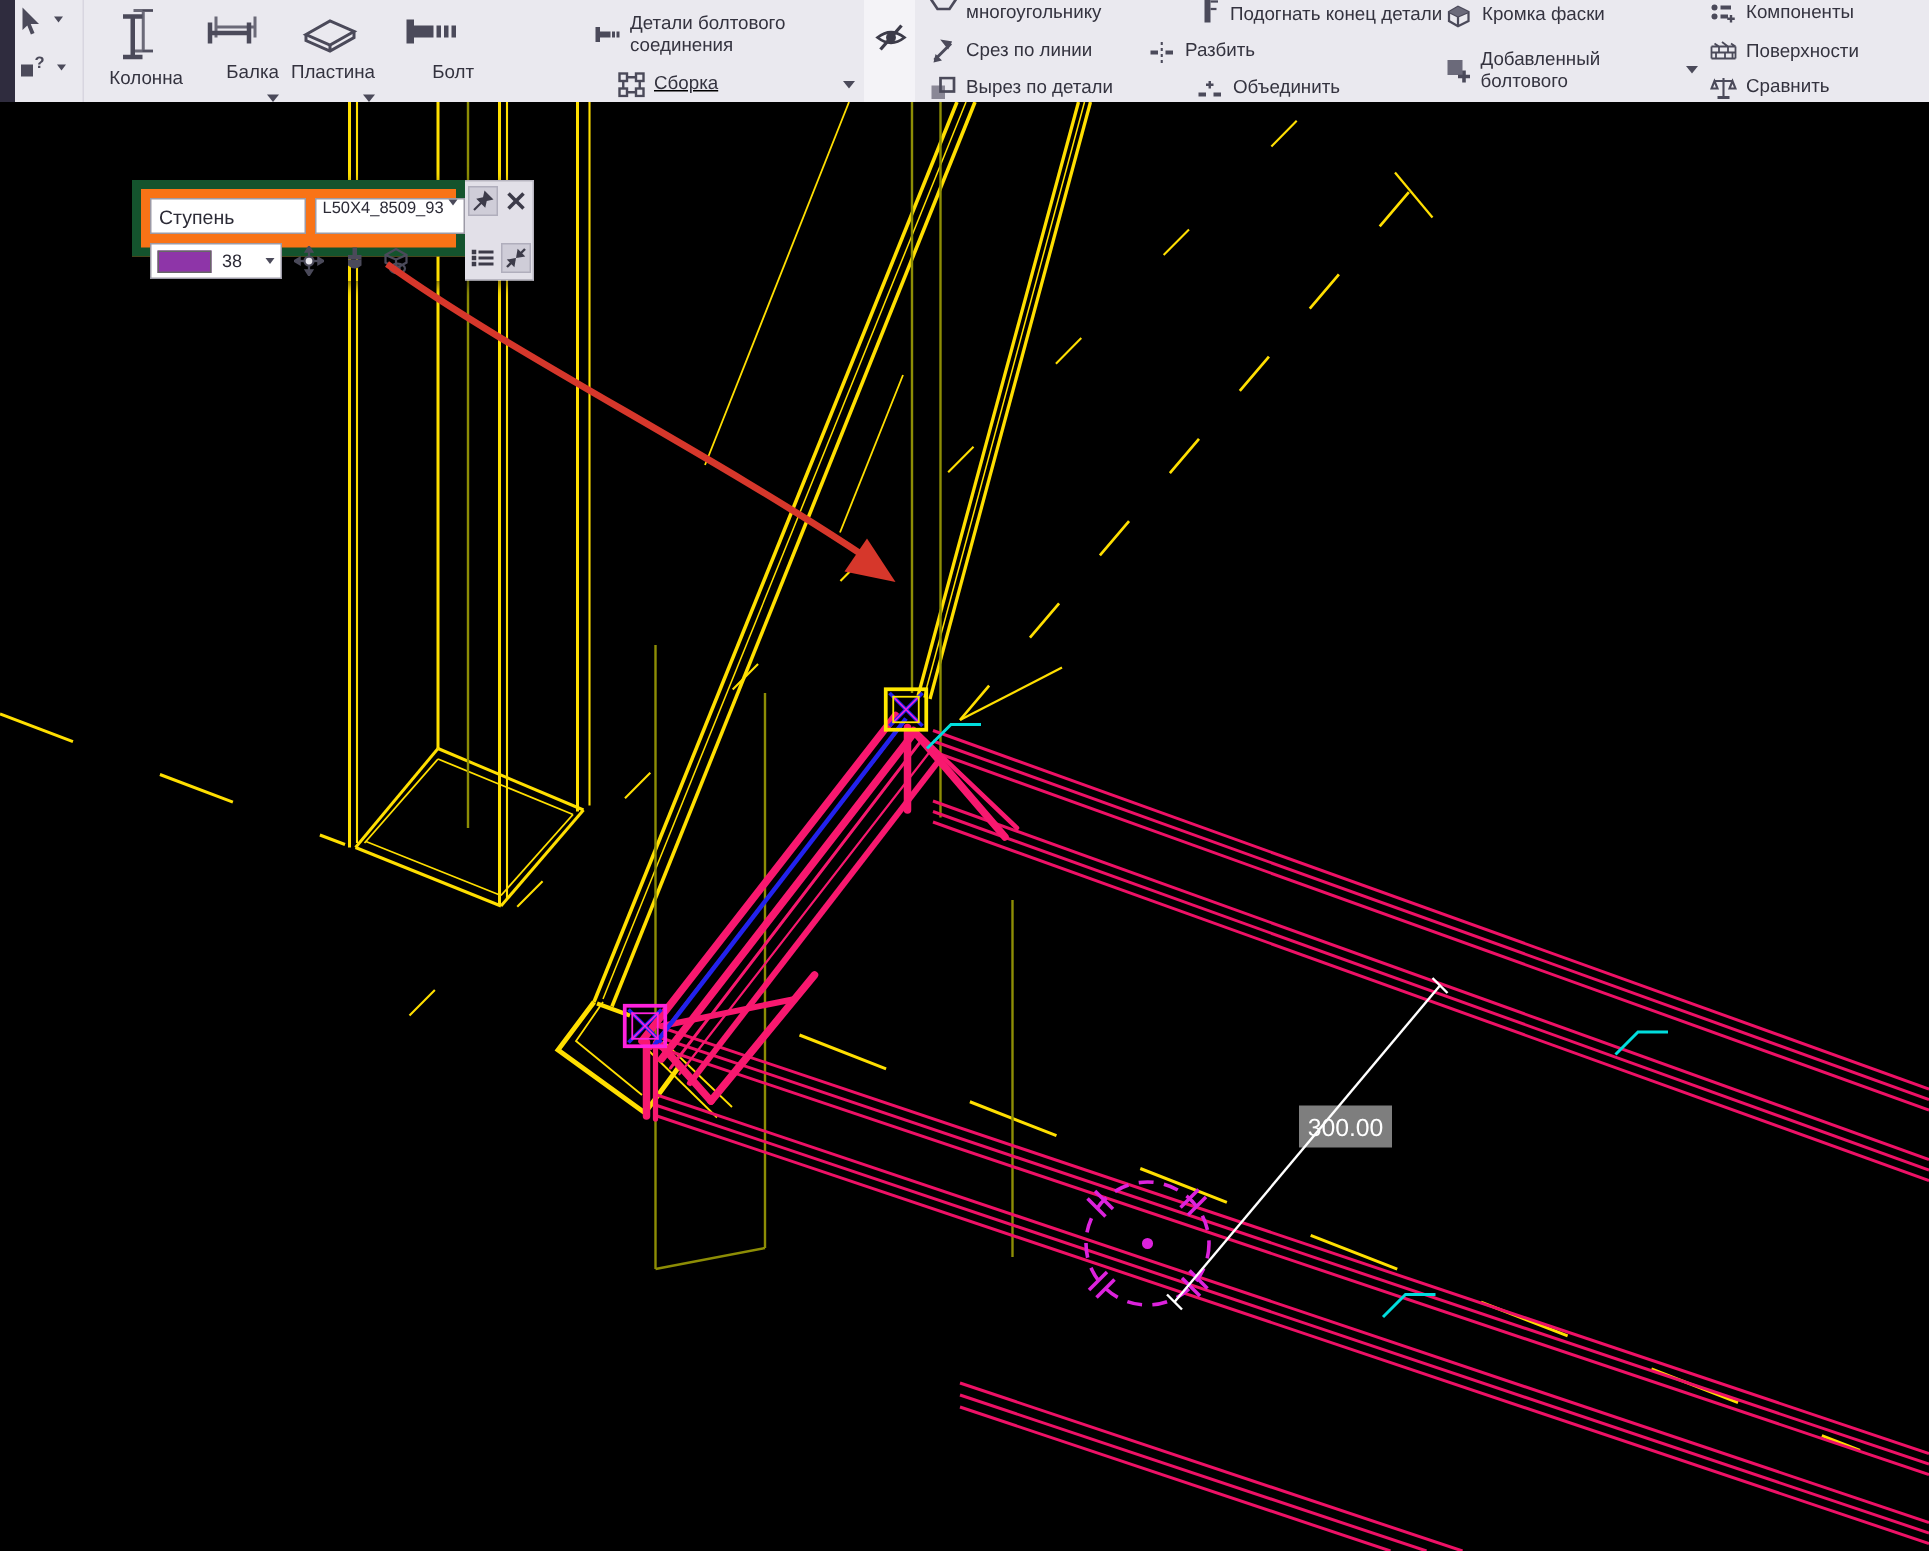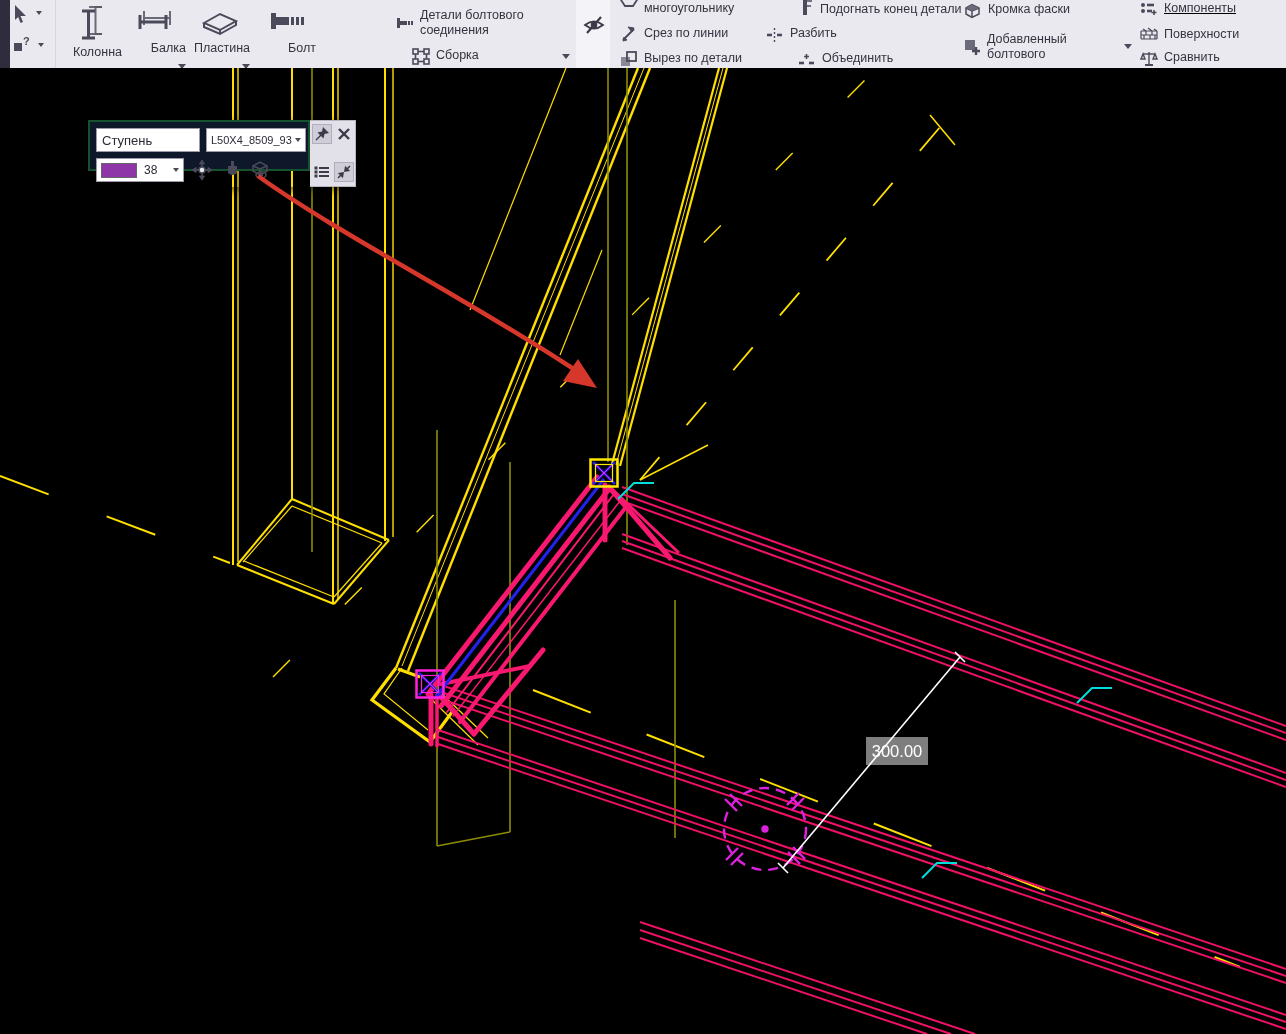--- a/index.html
+++ b/index.html
@@ -22,29 +22,29 @@
            border-right:4px solid transparent; border-top:5px solid #4b4a5a; }
   .caret.sm { border-left-width:3.5px; border-right-width:3.5px; border-top-width:4.5px; }
   .rb-item { position:absolute; display:flex; align-items:flex-start; }
   .rb-item svg { flex:0 0 auto; }
   .rb-item .rb-text { margin-left:6px; }
 
   
   #mini-toolbar { position:absolute; left:88px; top:120px; width:268px; height:67px;
                   z-index:30; box-shadow:2px 3px 8px rgba(0,0,0,.55); }
   .mt-main { position:absolute; left:0; top:0; width:222px; height:51px;
-             background:#0f172a; border:2px solid #14532d; }
+             background:#f97316; border:6px solid #14532d; }
   .mt-strip { position:absolute; left:222px; top:0; width:46px; height:67px;
               background:#e2e0e8; border:1px solid #b7b5c0; border-left:none; }
   .mt-input { position:absolute; left:6px; top:6px; width:104px; height:24px;
               background:#fff; border:1px solid #9c9aa6; font-size:13px; color:#2c2b36;
               padding:0 5px; font-family:"Liberation Sans",sans-serif; }
   .mt-select { position:absolute; left:116px; top:6px; width:100px; height:24px;
                background:#fff; border:1px solid #9c9aa6; font-size:11px; color:#2c2b36;
-               display:flex; align-items:center; padding:0 4px; cursor:default; }
+               display:flex; align-items:flex-start; padding:0 4px; cursor:default; }
   .mt-select span.val { flex:1 1 auto; overflow:hidden; }
   .mt-combo { position:absolute; left:6px; top:36px; width:88px; height:24px; background:#fff;
               border:1px solid #9c9aa6; display:flex; align-items:center; padding:0 4px; cursor:default; }
   .mt-swatch { width:36px; height:15px; border:1px solid #666; }
   .mt-combo .num { font-size:12px; color:#2c2b36; margin:0 4px 0 7px; flex:1; }
   .mt-iconbtn { position:absolute; top:36px; width:24px; height:24px; display:flex;
                 align-items:center; justify-content:center; cursor:default; }
   .mt-tile { position:absolute; width:20px; height:20px; display:flex; align-items:center;
              justify-content:center; cursor:default; }
   .mt-tile.pressed { background:#cfcdd8; border:1px solid #b0aebc; }
@@ -271,21 +271,21 @@
 
     <div class="rb-item" style="left:396px;top:8px;">
       <svg width="18" height="18" style="margin-top:6px" fill="#4b4a5a">
         <rect x="1" y="4" width="3" height="10"></rect>
           <rect x="4" y="7" width="7" height="4"></rect>
         <rect x="12" y="7" width="2" height="4"></rect>
           <rect x="15" y="7" width="2" height="4"></rect>
       </svg>
       <div class="rb-text wrap" style="width:126px;">Детали болтового соединения</div>
     </div>
-    <div class="rb-item" style="left:412px;top:48px;">
+    <div class="rb-item" style="left:412px;top:48px;text-decoration:underline;">
       <svg width="18" height="17" fill="none" stroke="#4b4a5a" stroke-width="1.6">
         <rect x="1" y="1" width="5" height="5"></rect>
           <rect x="12" y="1" width="5" height="5"></rect>
         <rect x="1" y="11" width="5" height="5"></rect>
           <rect x="12" y="11" width="5" height="5"></rect>
         <path d="M6,3.5 h6 M6,13.5 h6 M3.5,6 v5 M14.5,6 v5"></path>
       </svg>
       <div class="rb-text">Сборка</div>
     </div>
     <span class="caret" style="position:absolute;left:562px;top:54px;"></span>
@@ -356,21 +356,21 @@
     </div>
     <div class="rb-item" style="left:963px;top:32px;">
       <svg width="18" height="18" style="margin-top:6px" stroke="#4b4a5a">
         <rect x="2" y="2" width="10" height="10" fill="#6b6a7a" stroke="none"></rect>
         <path d="M13,9 v8 M9,13 h8" stroke-width="2.4"></path>
       </svg>
       <div class="rb-text wrap" style="width:86px;">Добавленный болтового</div>
     </div>
     <span class="caret" style="position:absolute;left:1124px;top:44px;"></span>
 
-    <div class="rb-item" style="left:1140px;top:1px;text-decoration:underline;">
+    <div class="rb-item" style="left:1140px;top:1px;">
       <svg width="18" height="16" stroke="#4b4a5a">
         <circle cx="3" cy="4" r="2" fill="#4b4a5a" stroke="none"></circle>
         <circle cx="3" cy="10" r="2" fill="#4b4a5a" stroke="none"></circle>
         <line x1="7" y1="4" x2="14" y2="4" stroke-width="2.6"></line>
         <line x1="7" y1="10" x2="12" y2="10" stroke-width="2.6"></line>
         <path d="M14,9 v5 M11.5,11.5 h5" stroke-width="1.6"></path>
       </svg>
       <div class="rb-text">Компоненты</div>
     </div>
     <div class="rb-item" style="left:1140px;top:27px;">

